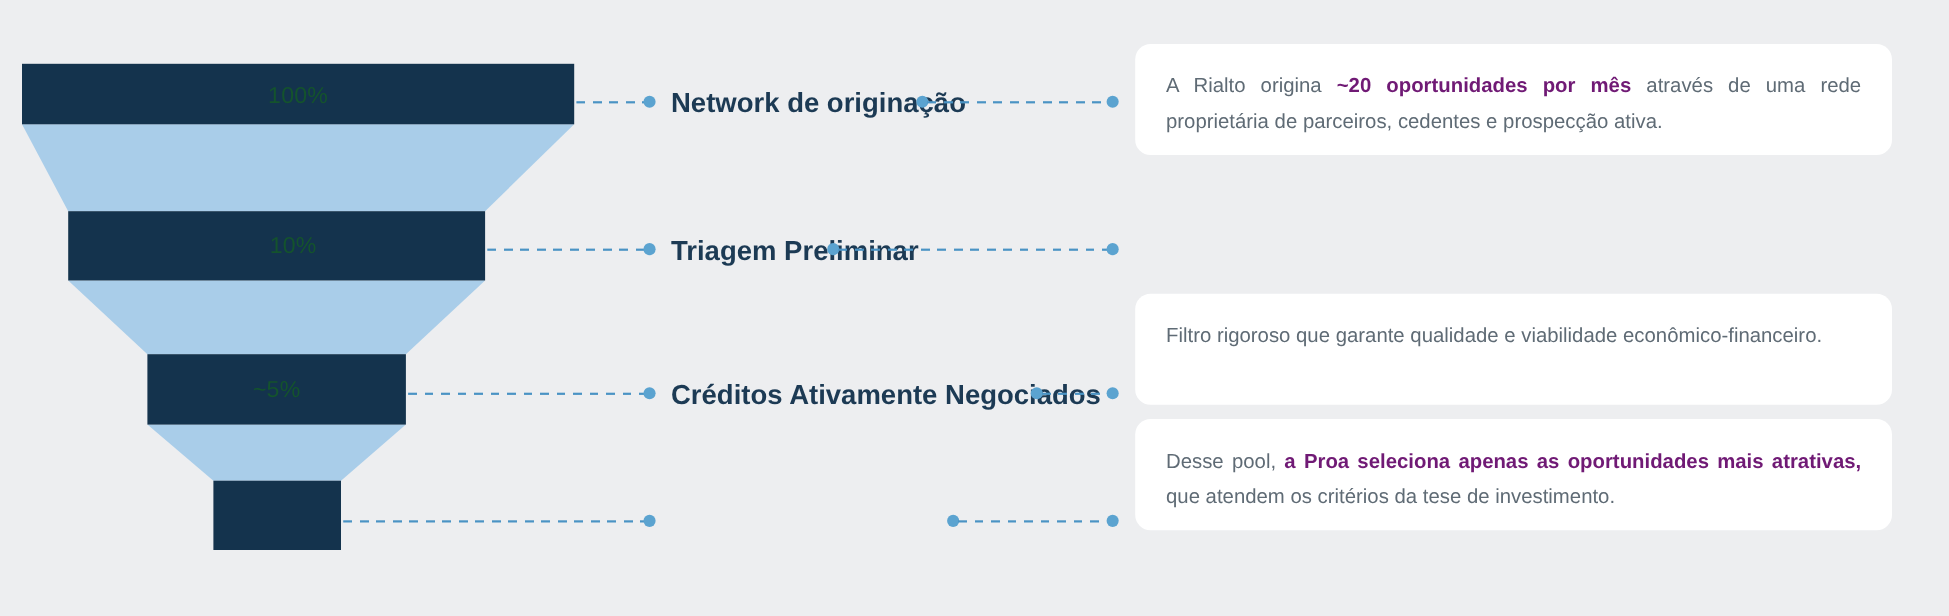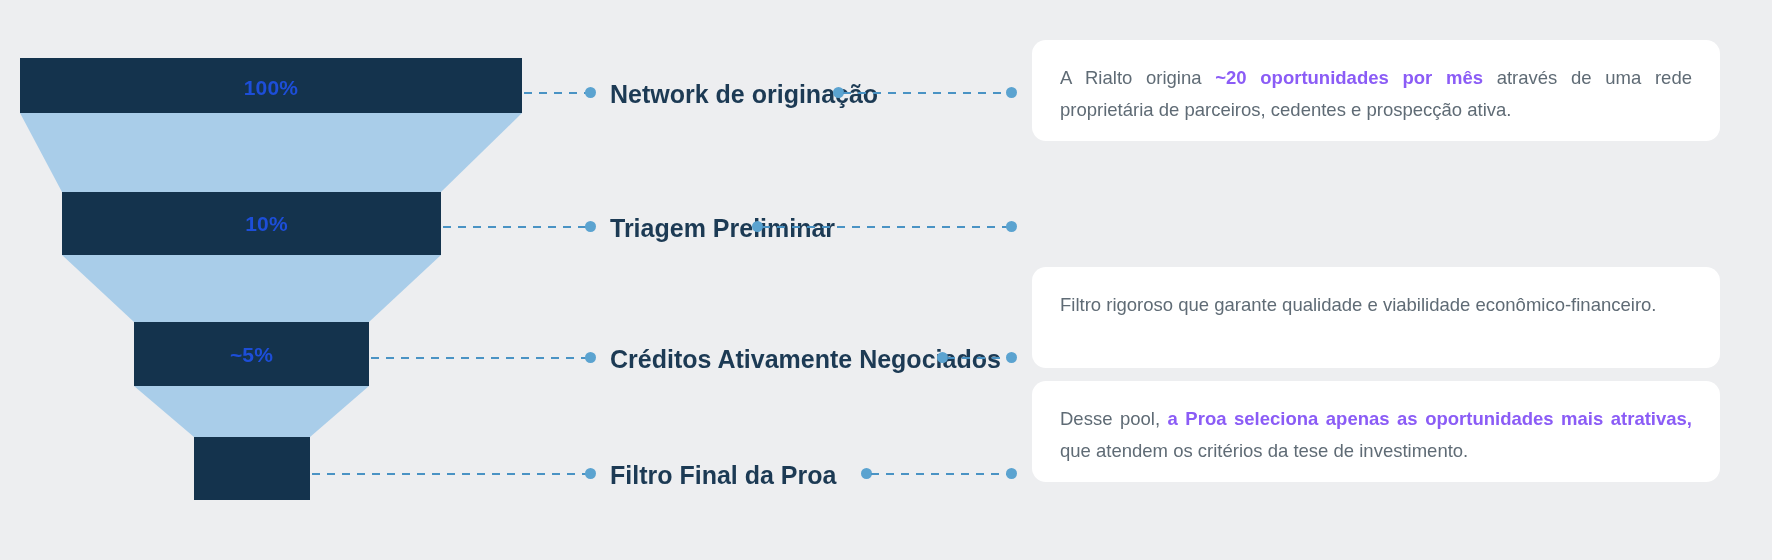--- a/index.html
+++ b/index.html
@@ -24,23 +24,23 @@
   #funnel-svg {
     position: absolute;
     left: 0;
     top: 0;
     width: 620px;
     height: 560px;
   }
 
   .bar-value {
     position: absolute;
-    color: #1d4ed8;
+    color: #14532d;
     font-size: 21px;
-    font-weight: bold;
+    font-weight: normal;
     letter-spacing: .2px;
     text-align: center;
     pointer-events: none;
     font-family: "Liberation Sans", sans-serif;
   }
 
   
   .conn {
     position: absolute;
     height: 2px;
@@ -81,21 +81,21 @@
   }
   .card-text {
     margin: 0;
     color: #5f6b75;
     font-size: 18.5px;
     line-height: 1.72;
     text-align: justify;
     font-family: "Liberation Sans", sans-serif;
   }
   .card-text b {
-    color: #8b5cf6;
+    color: #701a75;
     font-weight: bold;
   }
 </style>
 </head>
 <body>
 
 <div id="stage">
 
   <svg id="funnel-svg" viewBox="0 0 620 560">
 
@@ -124,21 +124,20 @@
 
   <div class="conn" style="left:371px; top:357px; width:219px;"></div>
   <div class="dot" style="left:585px; top:352px;"></div>
 
   <div class="conn" style="left:312px; top:473px; width:278px;"></div>
   <div class="dot" style="left:585px; top:468px;"></div>
 
   <div class="stage-label" style="left:610px; top:78px;  width:400px;">Network de originação</div>
   <div class="stage-label" style="left:610px; top:212px; width:400px;">Triagem Preliminar</div>
   <div class="stage-label" style="left:610px; top:343px; width:400px;">Créditos Ativamente Negociados</div>
-  <div class="stage-label" style="left:610px; top:459px; width:400px;">Filtro Final da Proa</div>
 
   <div class="dot" style="left:833px;  top:87px;"></div>
   <div class="conn" style="left:843px;  top:92px;  width:165px;"></div>
   <div class="dot" style="left:1006px; top:87px;"></div>
 
   <div class="dot" style="left:752px;  top:221px;"></div>
   <div class="conn" style="left:762px;  top:226px; width:246px;"></div>
   <div class="dot" style="left:1006px; top:221px;"></div>
 
   <div class="dot" style="left:937px;  top:352px;"></div>

